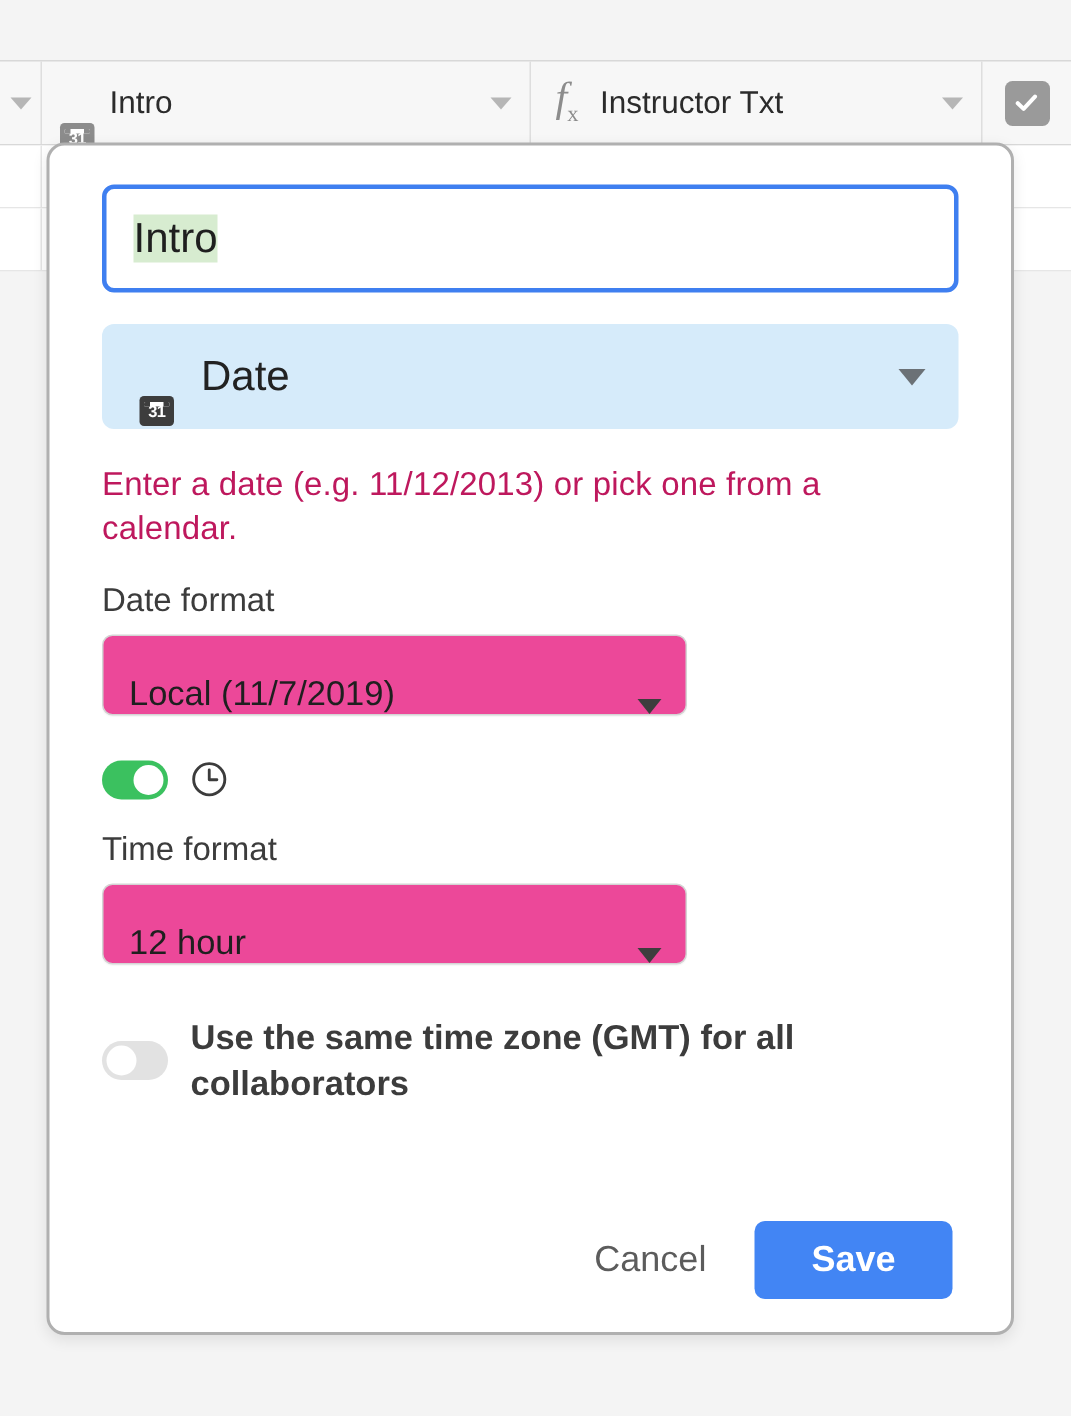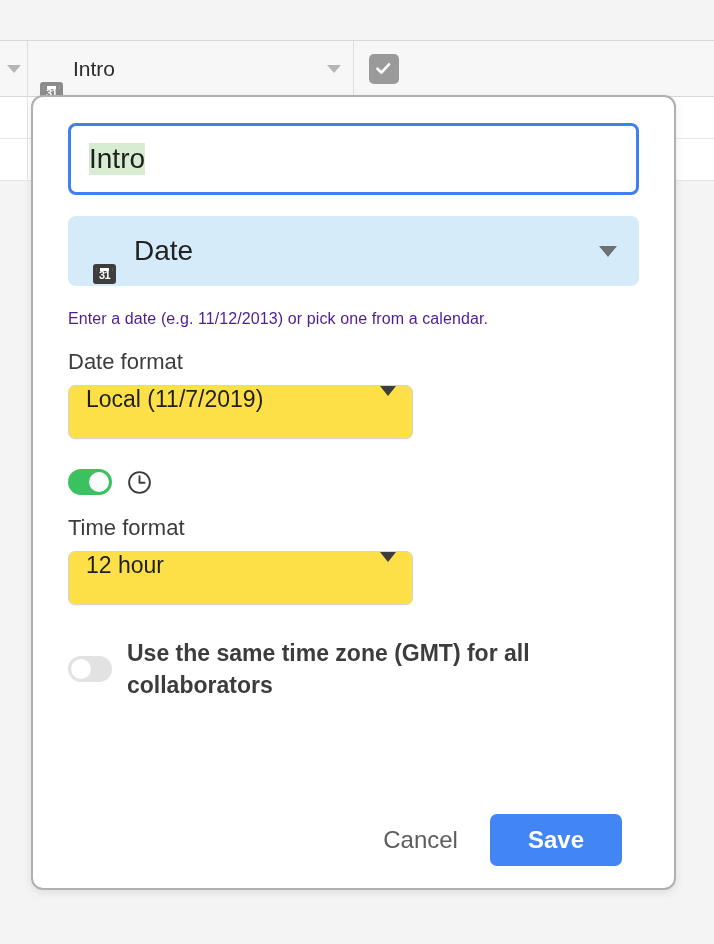--- a/index.html
+++ b/index.html
@@ -90,30 +90,30 @@
     background: #d6ebfa; display: flex; align-items: center;
     padding: 0 22px 0 25px; gap: 18px;
   }
   .type-select .tlabel { font-size: 28px; color: #222; flex: 1; }
   .caret-dd {
     width: 0; height: 0; border-left: 9px solid transparent;
     border-right: 9px solid transparent; border-top: 11px solid #6b7176; flex: none;
   }
 
   .desc {
-    margin-top: 22px; font-size: 16px; line-height: 1.33;
-    color: #4c1d95; letter-spacing: 0.1px;
+    margin-top: 22px; font-size: 22px; line-height: 1.33;
+    color: #be185d; letter-spacing: 0.1px;
   }
 
   .fieldlabel { margin-top: 20px; font-size: 22px; color: #3c3c3c; }
 
   .small-select {
-    margin-top: 10px; width: 345px; height: 54px;
-    border: 1px solid #d4d4d4; border-radius: 7px; background: #fde047;
-    display: flex; align-items: flex-start; padding: 0 16px 0 17px;
+    margin-top: 10px; width: 390px; height: 54px;
+    border: 1px solid #d4d4d4; border-radius: 7px; background: #ec4899;
+    display: flex; align-items: flex-end; padding: 0 16px 0 17px;
     box-shadow: 0 1px 1px rgba(0,0,0,0.04);
   }
   .small-select .slabel { font-size: 23px; color: #1f1f1f; flex: 1; }
   .caret-sm {
     width: 0; height: 0; border-left: 8px solid transparent;
     border-right: 8px solid transparent; border-top: 10px solid #3d3d3d; flex: none;
   }
 
   .toggle-row { display: flex; align-items: center; gap: 15px; }
   .toggle-row.tz { margin-top: 33px; align-items: flex-start; font-weight: bold; }
@@ -130,21 +130,21 @@
   }
   .toggle.on .knob { right: 3px; }
   .toggle.off .knob { left: 3px; }
   .toggle.tzpos { margin-top: 18px; }
 
   .clock-ico { width: 25px; height: 25px; flex: none; }
   .toggle-label { font-size: 23px; color: #3c3c3c; }
   .toggle-label.multi { line-height: 1.38; max-width: 470px; }
 
   .footer {
-    position: absolute; left: 35px; right: 52px; bottom: 22px;
+    position: absolute; left: 35px; right: 39px; bottom: 22px;
     display: flex; align-items: center; justify-content: flex-end; gap: 16px;
   }
   .btn-cancel {
     font-size: 24px; color: #5c5c5c; background: none; border: none;
     padding: 10px 16px; cursor: pointer; font-family: inherit;
   }
   .btn-save {
     font-size: 24px; font-weight: bold; color: #fff; background: #4285f4;
     border: none; border-radius: 7px; padding: 0 38px; height: 52px;
     cursor: pointer; font-family: inherit;
@@ -164,20 +164,25 @@
       </div>
 
       <div class="gh-cell c1">
         <span class="cal-ico">
             <span class="num">31</span>
           </span>
         <span class="gh-label">Intro</span>
         <span class="caret-gray"></span>
       </div>
 
+      <div class="gh-cell c2">
+        <span class="fx-ico">f<sub style="font-size:15px;font-style:normal;">x</sub></span>
+        <span class="gh-label">Instructor Txt</span>
+        <span class="caret-gray"></span>
+      </div>
 
       <div class="gh-cell c3">
         <span class="check-ico">
           <svg width="19" height="19" viewBox="0 0 19 19">
               <path d="M3.5 9.8 L7.4 13.6 L15 5.4" stroke="#fff" stroke-width="2.7" fill="none" stroke-linecap="round" stroke-linejoin="round"></path>
             </svg>
         </span>
       </div>
     </div>
 

